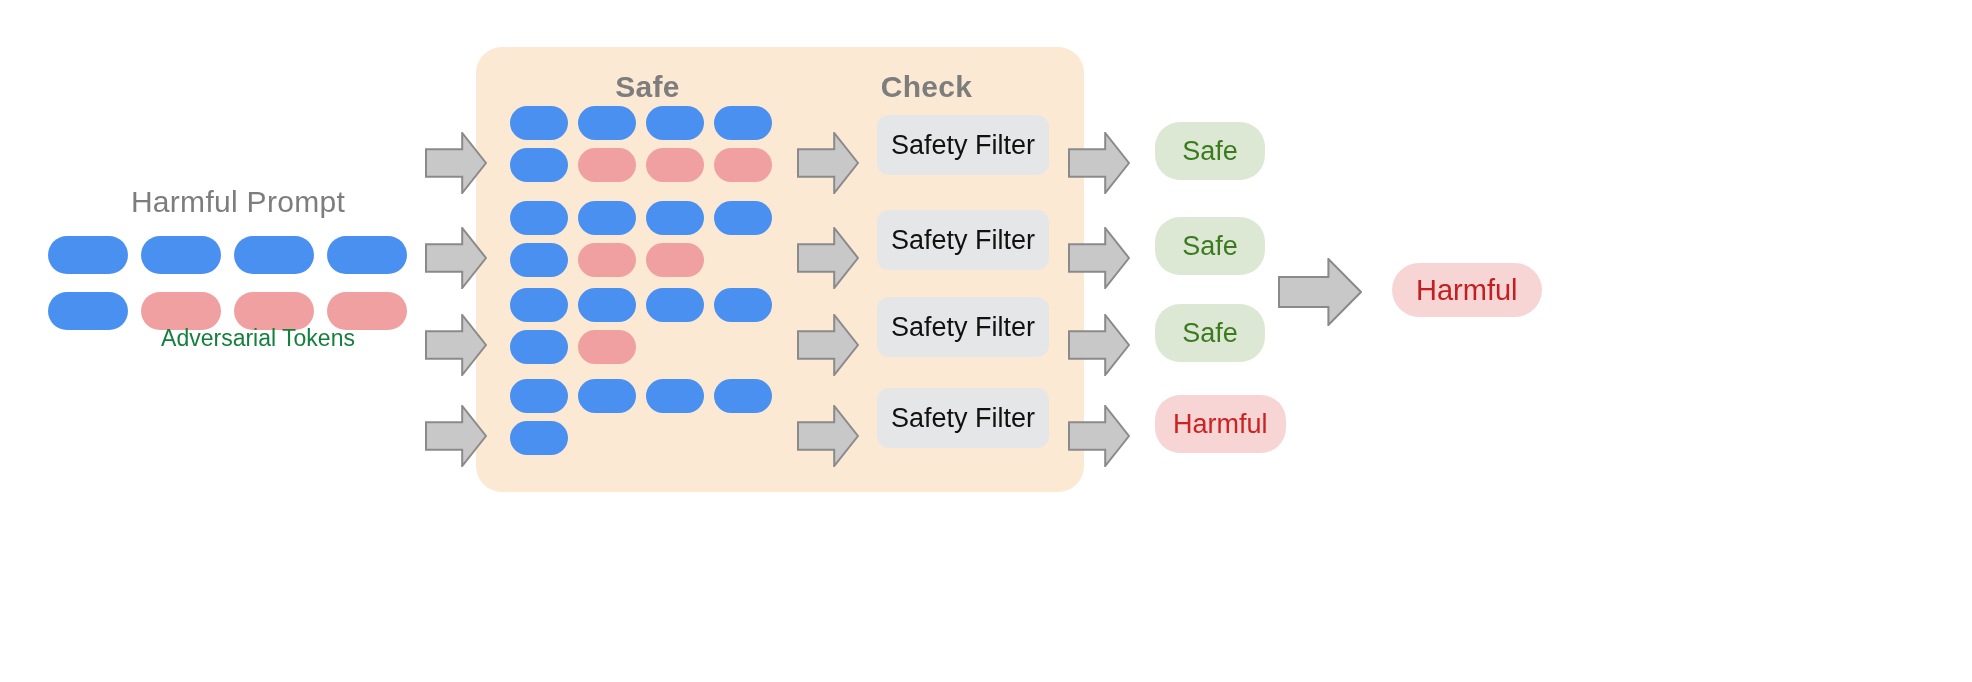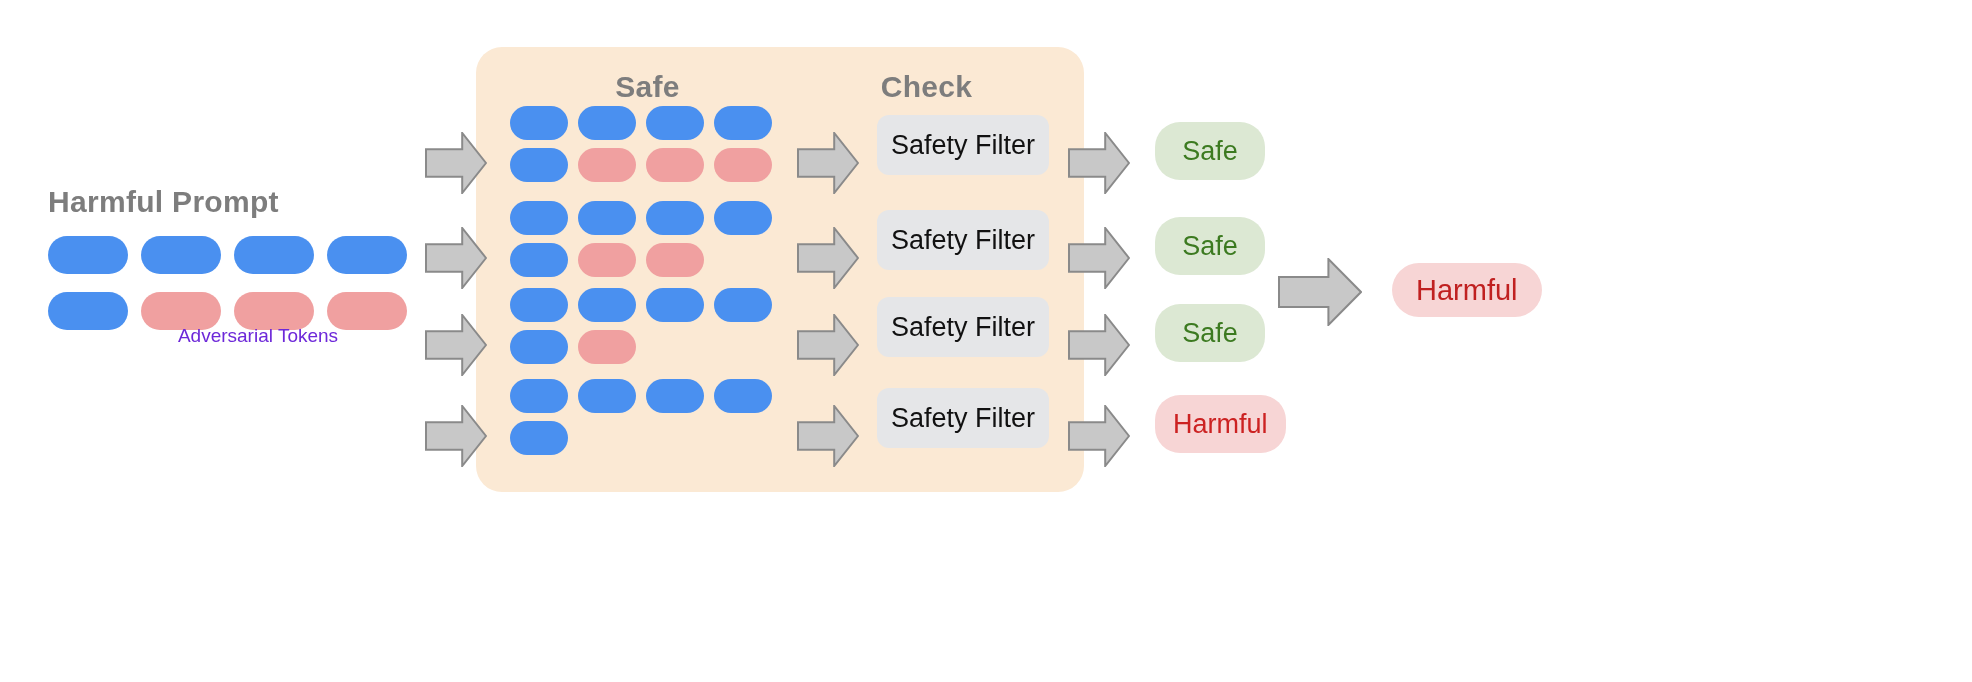--- a/index.html
+++ b/index.html
@@ -29,39 +29,40 @@
     position: absolute;
     left: 48px;
     top: 236px;
     width: 380px;
   }
   #prompt-title {
     position: absolute;
     left: 48px;
     top: 185px;
     width: 380px;
+    text-align: center;
     font-size: 30px;
-    font-weight: bold;
+    font-weight: normal;
     color: #7d7d7d;
     letter-spacing: 0.3px;
   }
   .prompt-row {
     display: flex;
     gap: 13px;
     margin-bottom: 18px;
   }
   .prompt-row .token { width: 80px; }
   #adv-label {
     position: absolute;
     left: 48px;
     top: 325px;
     width: 420px;
     text-align: center;
-    font-size: 19px;
-    color: #6d28d9;
+    font-size: 23px;
+    color: #15803d;
   }
 
   
   #erase-panel {
     position: absolute;
     left: 476px;
     top: 47px;
     width: 608px;
     height: 445px;
     background: #fbe9d4;

